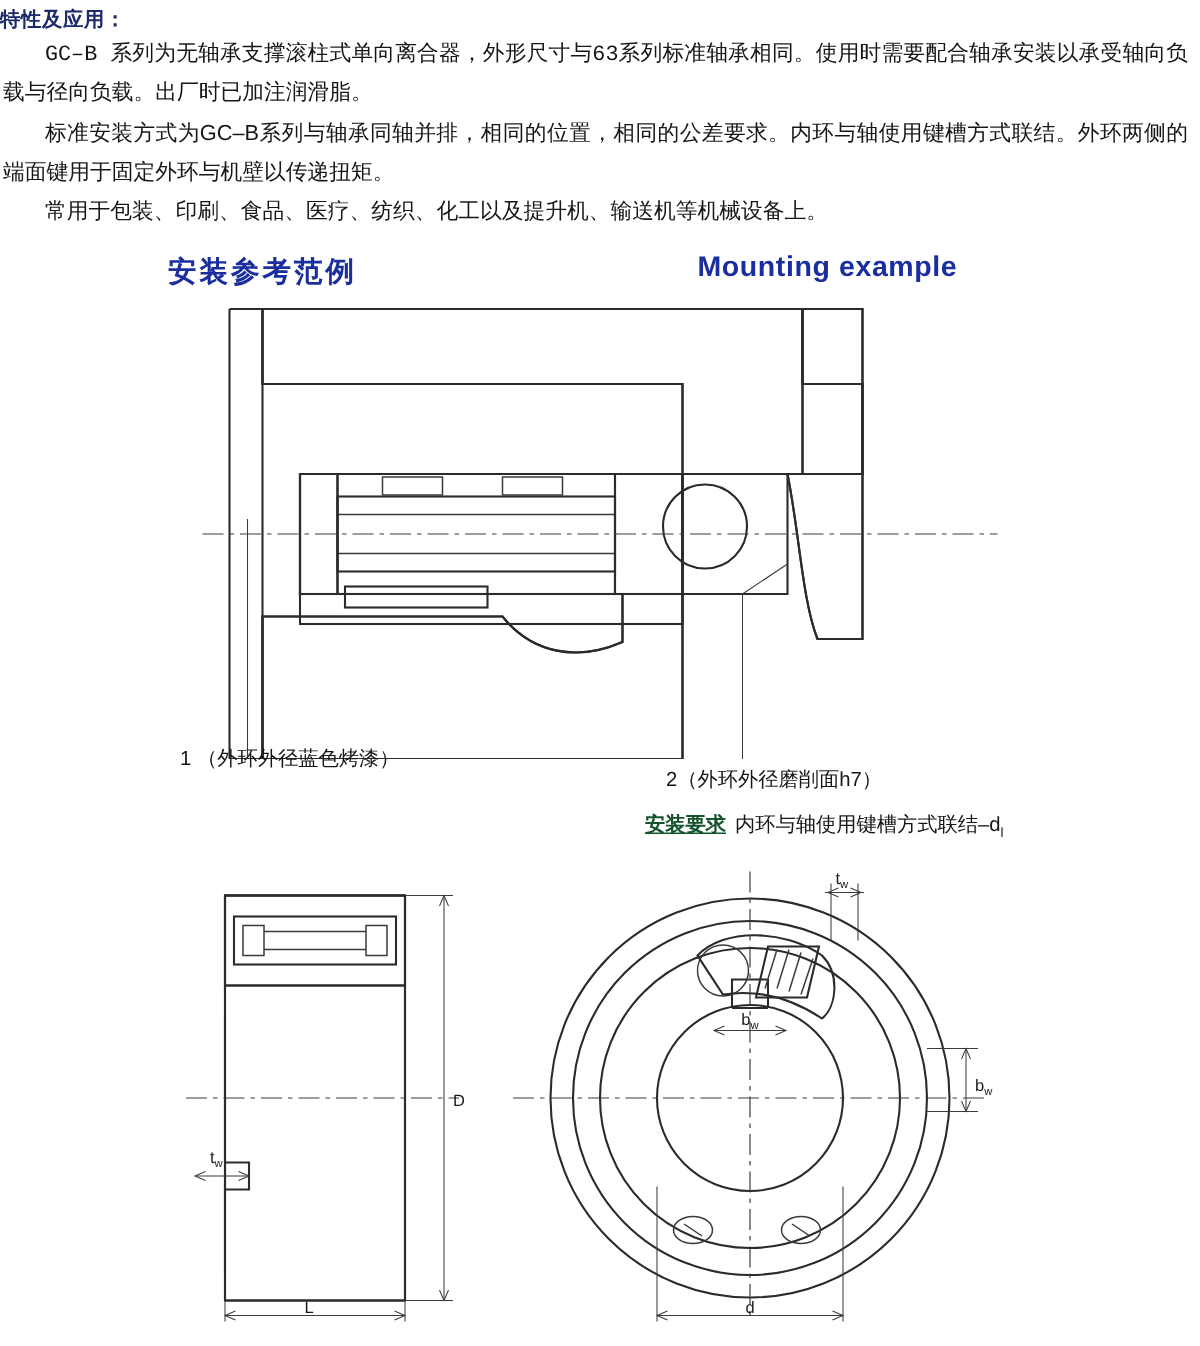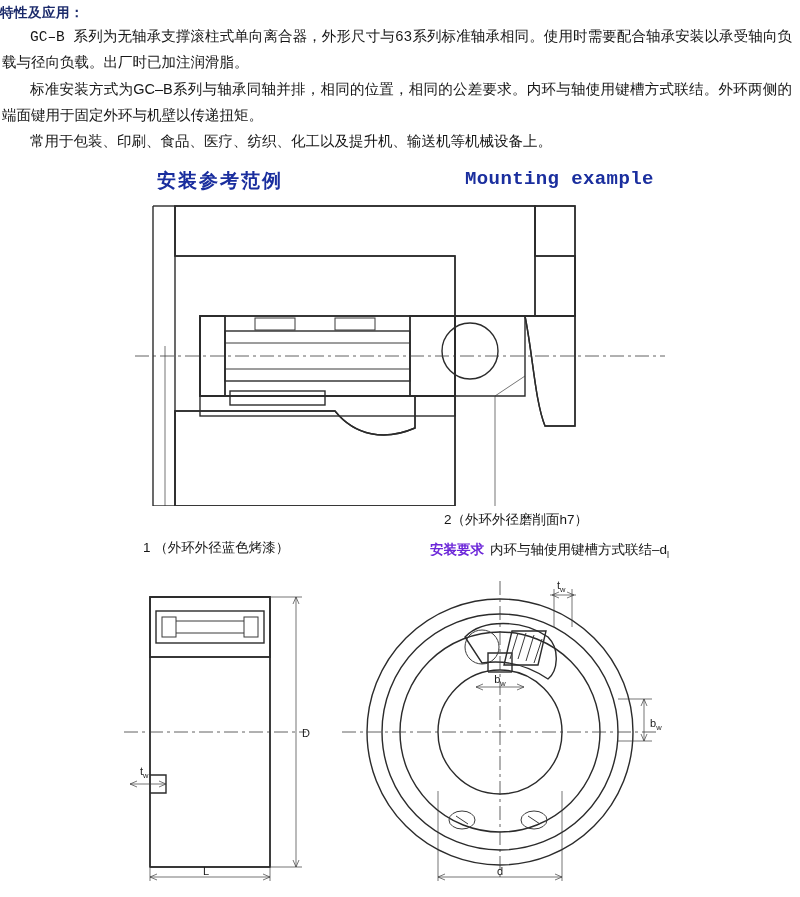--- a/index.html
+++ b/index.html
@@ -46,53 +46,52 @@
 
   
   .sec-title-cn {
     position: absolute;
     left: 112px;
     top: 168px;
     font-size: 19px;
     font-weight: bold;
     color: #1a2e9e;
     letter-spacing: 2px;
-    margin-left: 45px;
   }
   .sec-title-en {
     position: absolute;
     left: 465px;
     top: 168px;
     font-size: 19px;
     font-weight: bold;
     color: #1a2e9e;
     letter-spacing: 0.4px;
-    font-family: Liberation Mono, monospace;
   }
 
   
   .cap {
     position: absolute;
     font-size: 13.5px;
     color: #161616;
   }
-  .cap1 { left: 120px; top: 539px; margin-left: 23px; }
+  .cap1 { left: 120px; top: 497px; }
   .cap2 { left: 444px; top: 511px; }
 
   .req-line {
     position: absolute;
     left: 430px;
     top: 541px;
     font-size: 13.5px;
     color: #161616;
   }
   .req-line .req-label {
-    color: #6d28d9;
+    color: #14532d;
     font-weight: bold;
     margin-right: 6px;
+    text-decoration: underline;
   }
   .sub { font-size: 9px; vertical-align: sub; }
 
   
   .drawing {
     position: absolute;
   }
   #mount-drawing { left: 105px; top: 196px; }
   #section-drawing { left: 110px; top: 575px; }
 

